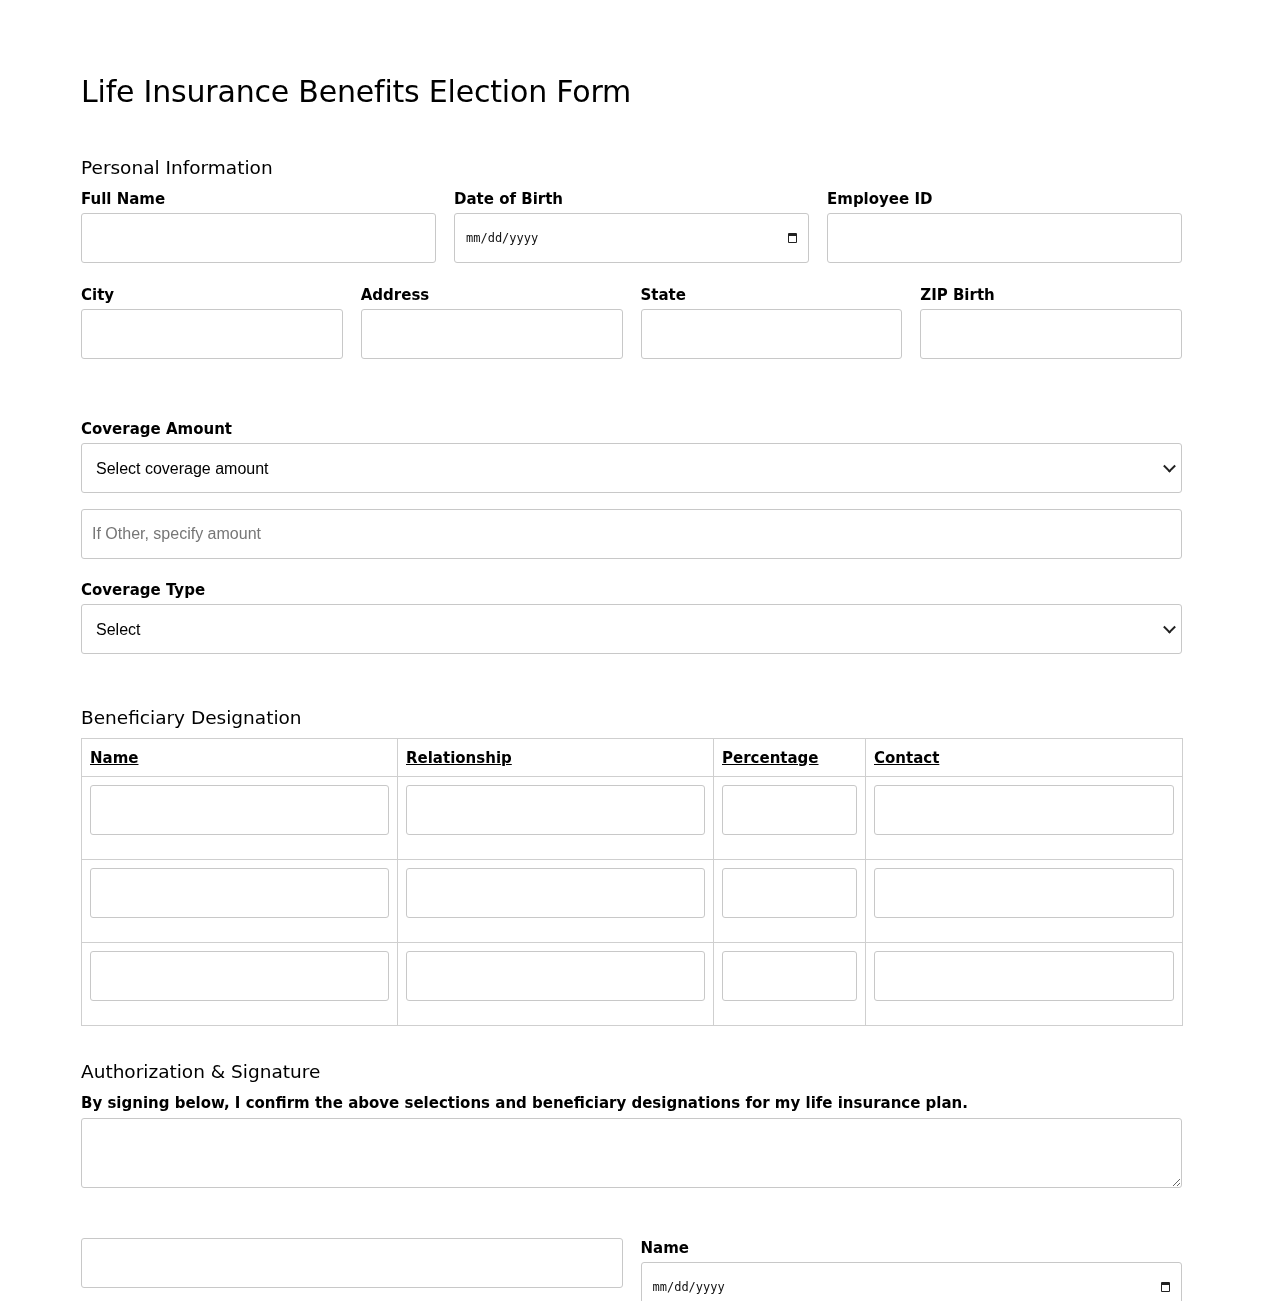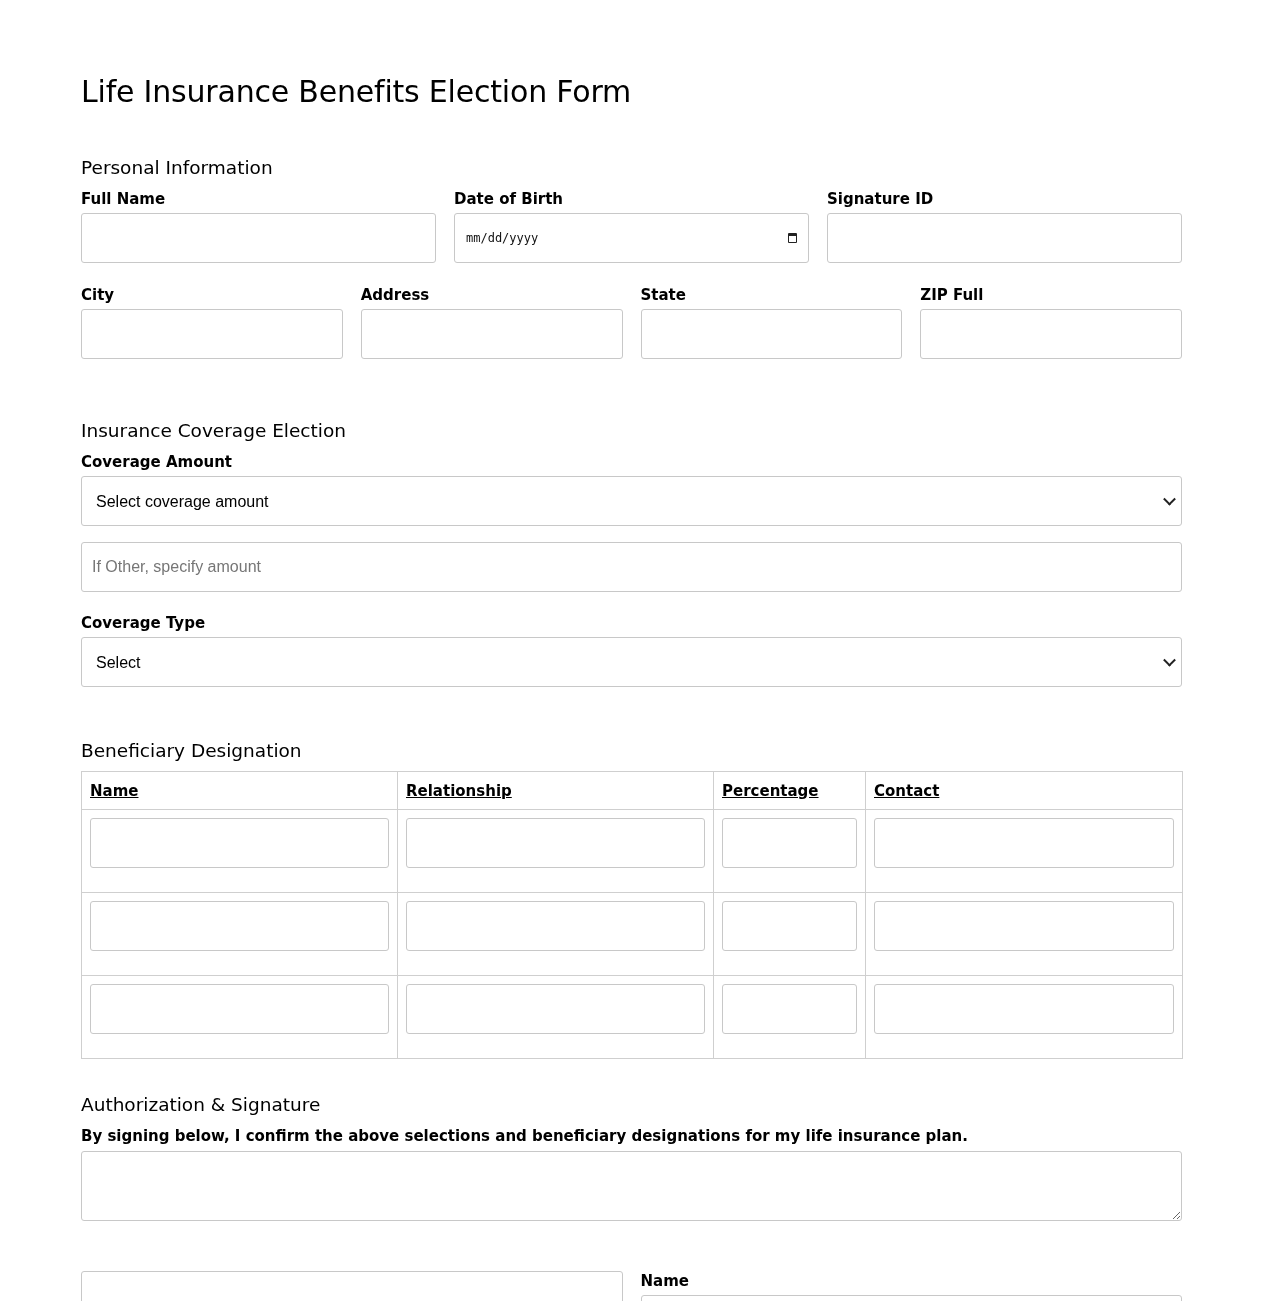--- a/index.html
+++ b/index.html
@@ -71,46 +71,45 @@
         <input class="txt" type="text" value="" style="">
       </div>
       <div class="col field">
         <label class="lbl">Date of Birth</label>
         <div class="date-input">
           <span class="date-text">mm/dd/yyyy</span>
           <span class="cal-icon"></span>
         </div>
       </div>
       <div class="col field">
-        <label class="lbl">Signature ID</label>
+        <label class="lbl">Employee ID</label>
         <input class="txt" type="text" value="" style="">
       </div>
     </div>
     <div class="row" style="margin-bottom:40px;">
       <div class="col">
         <label class="lbl">City</label>
         <input class="txt" type="text" value="" style="">
       </div>
       <div class="col">
         <label class="lbl">Address</label>
         <input class="txt" type="text" value="" style="">
       </div>
       <div class="col">
         <label class="lbl">State</label>
         <input class="txt" type="text" value="" style="">
       </div>
       <div class="col">
-        <label class="lbl">ZIP Full</label>
+        <label class="lbl">ZIP Birth</label>
         <input class="txt" type="text" value="" style="">
       </div>
     </div>
   </div>
 
   <div class="section" style="padding-top:20px;">
-    <h2>Insurance Coverage Election</h2>
     <label class="lbl">Coverage Amount</label>
     <div class="sel-wrap" style="margin-bottom:16px;">
       <select class="sel">
         <option>Select coverage amount</option>
       </select>
       <span class="chev"></span>
     </div>
     <input class="txt" type="text" style="margin-bottom: 21px;" placeholder="If Other, specify amount">
     <label class="lbl">Coverage Type</label>
     <div class="sel-wrap" style="margin-bottom:52px;">

